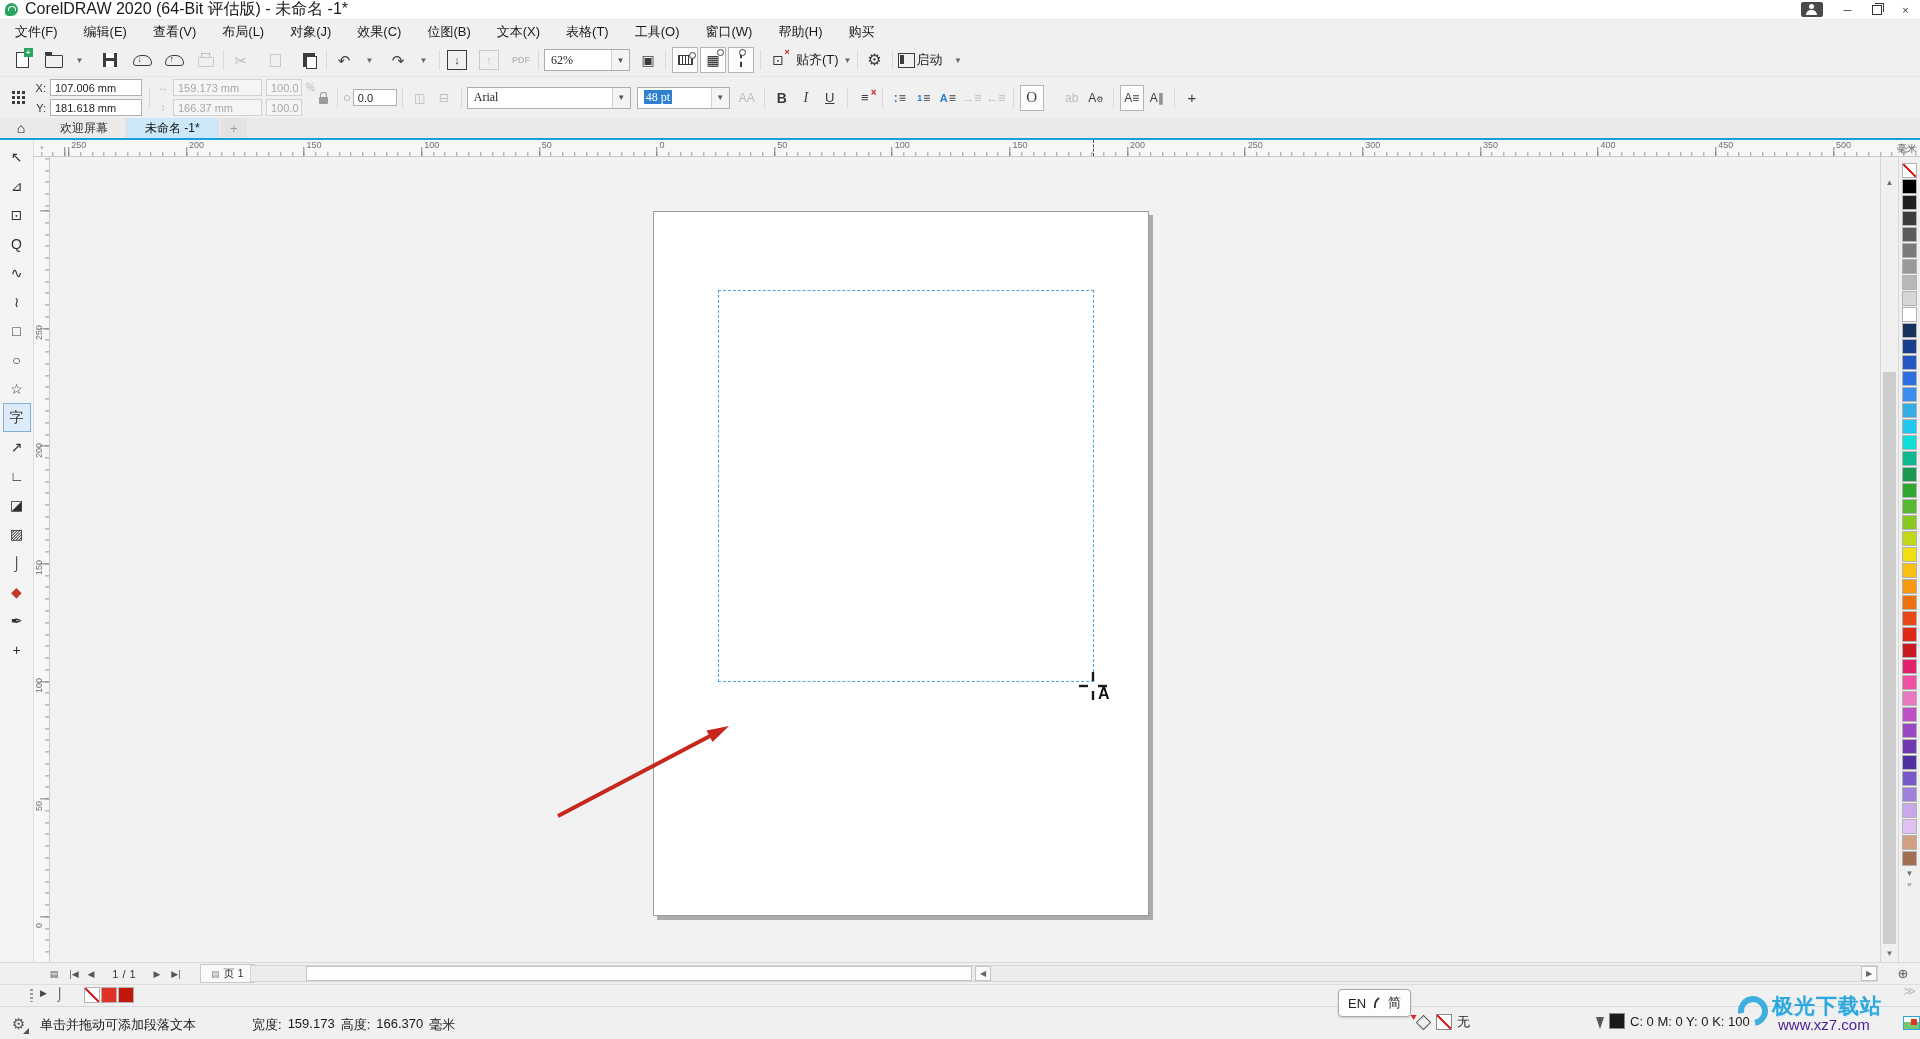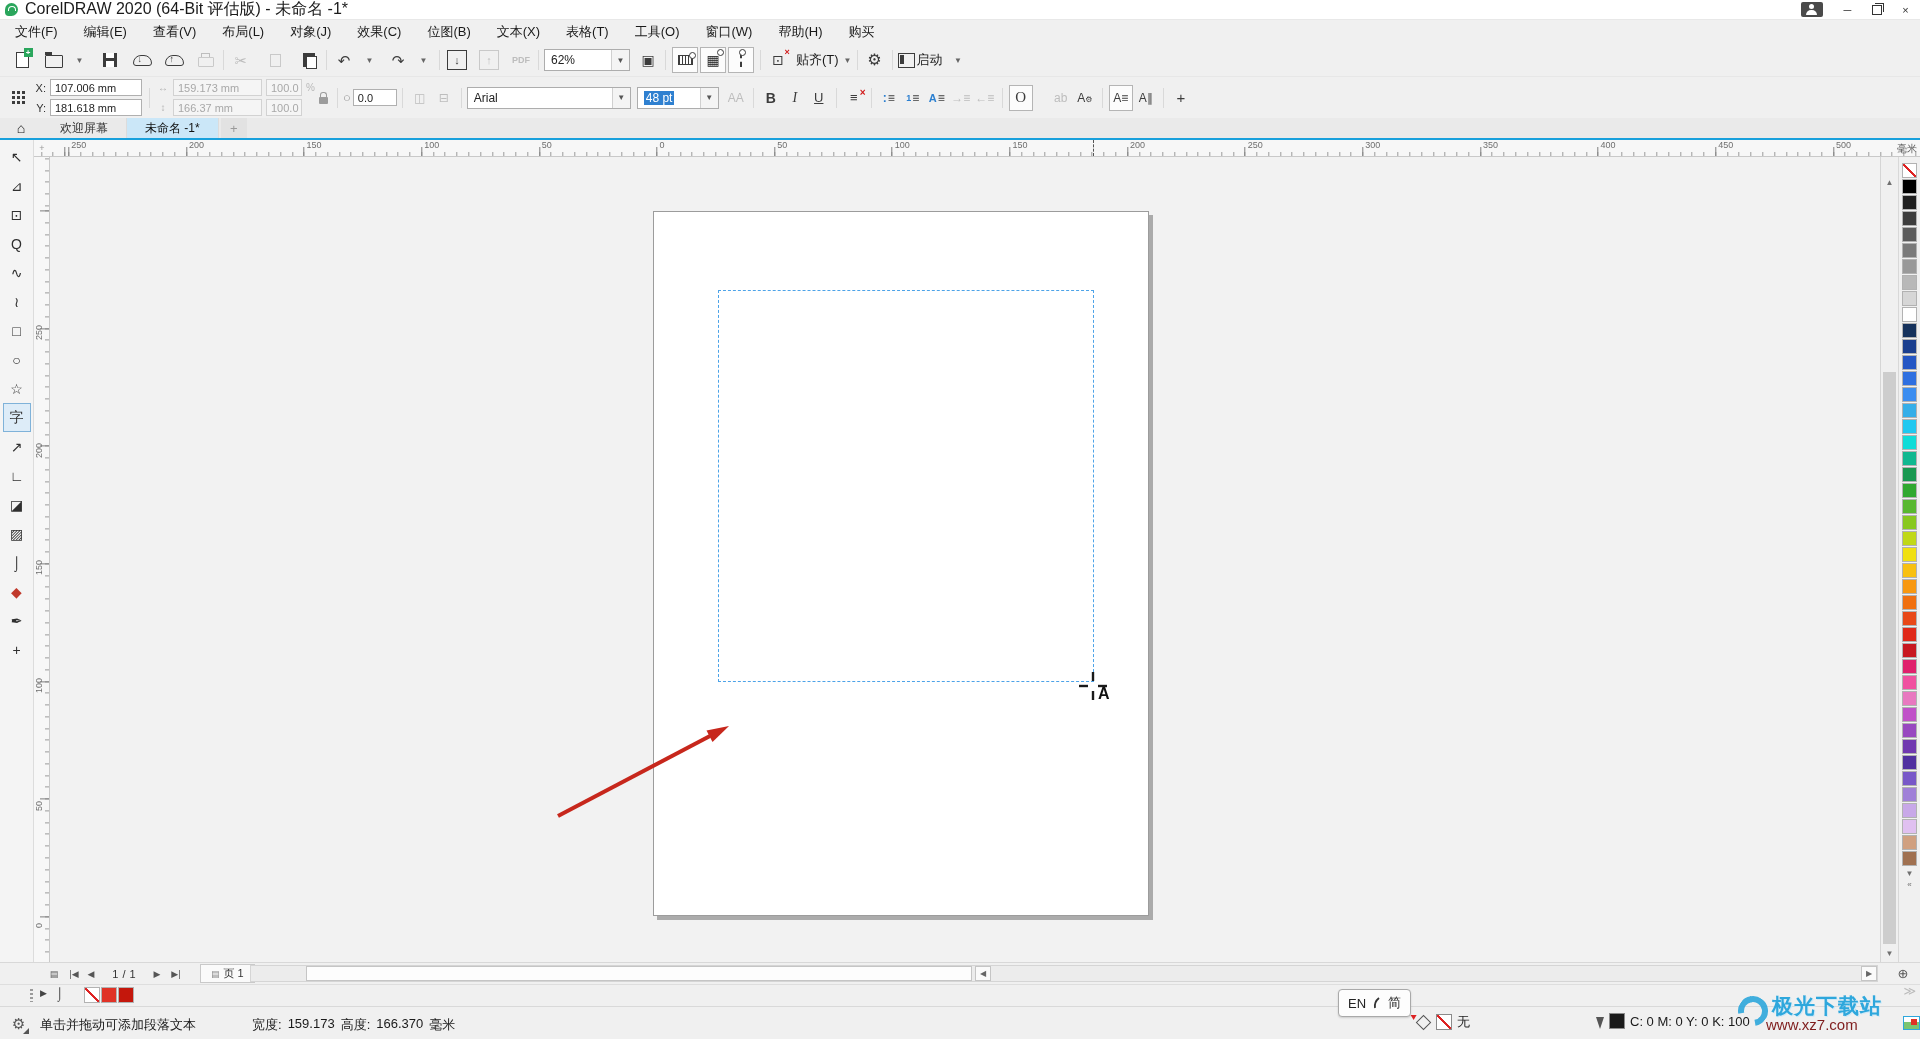--- a/index.html
+++ b/index.html
@@ -39,21 +39,21 @@
   .ic-cloud{width:17px;height:9px;border:1.5px solid #3c3c3c;border-radius:8px 8px 3px 3px;position:relative;}
   .ic-cloud .ar{position:absolute;left:4px;top:-2px;font-size:9px;font-weight:700;color:#3c3c3c;}
   .ic-printer{width:14px;height:8px;border:1.5px solid #bdbdbd;border-radius:1px;position:relative;margin-top:4px;}
   .ic-printer::before{content:"";position:absolute;left:2px;top:-5px;width:7px;height:3px;border:1.5px solid #bdbdbd;border-bottom:none;}
   .ic-copy{width:9px;height:11px;border:1.5px solid #bdbdbd;position:relative;background:#f0f0f0;}
   .ic-copy::before{content:"";position:absolute;left:3px;top:-4px;width:9px;height:11px;border:1.5px solid #bdbdbd;z-index:-1;}
   .ic-paste{width:12px;height:14px;background:#3c3c3c;position:relative;}
   .ic-paste::before{content:"";position:absolute;left:3px;top:3px;width:9px;height:11px;background:#fff;border:1px solid #3c3c3c;}
   .boxed{width:18px;height:18px;border:1.5px solid #3c3c3c;display:flex;align-items:center;justify-content:center;font-size:11px;font-weight:700;}
   .pdf-txt{font-size:9px;font-weight:700;letter-spacing:0;}
-  .combo{height:22px;background:#fff;border:1px solid #adadad;display:flex;align-items:center;box-sizing:border-box;}
+  .combo{height:22px;background:#fff;border:1px solid #adadad;display:flex;align-items:center;box-sizing:border-box;font-family:Liberation Serif, serif;}
   .combo .val{flex:1;padding:0 6px;font-size:12px;white-space:nowrap;overflow:hidden;}
   .combo .cdd{width:17px;height:100%;border-left:1px solid #d0d0d0;background:#f4f4f4;display:flex;align-items:center;justify-content:center;font-size:8px;color:#555;}
   .toggle{width:24px;height:24px;border:1px solid #b5b5b5;background:#fcfcfc;display:flex;align-items:center;justify-content:center;margin:0 1px;}
   .ic-ruler{width:13px;height:8px;border:1.5px solid #3c3c3c;background:repeating-linear-gradient(90deg,#3c3c3c 0 1px,transparent 1px 3px);position:relative;}
   .ic-ruler::after,.ic-grid::after,.ic-guides::after{content:"";position:absolute;right:-4px;top:-4px;width:5px;height:5px;border:1px solid #3c3c3c;border-radius:50%;background:#fff;}
   .ic-grid{position:relative;font-size:14px;line-height:1;}
   .ic-guides{height:14px;border-left:2px dashed #3c3c3c;position:relative;}
   .ic-snap{position:relative;font-size:14px;}
   .ic-snap .x{position:absolute;right:-6px;top:-5px;color:#d11a1a;font-size:9px;font-weight:700;}
   .gear{font-size:16px;line-height:1;position:relative;}
@@ -149,21 +149,21 @@
   .mini-swatch.none{background:#fff linear-gradient(45deg,transparent 43%,#d22 43%,#d22 57%,transparent 57%);}
   .outline-group{position:absolute;left:1596px;top:6px;display:flex;align-items:center;gap:5px;font-size:13px;color:#1a1a1a;}
   .ic-nib{width:0;height:0;border-left:4px solid transparent;border-right:4px solid transparent;border-top:12px solid #555;position:relative;top:2px;}
   
   .ime{position:absolute;left:1338px;top:989px;height:26px;padding:0 9px;background:#fdfdfd;border:1px solid #a9a9a9;border-radius:4px;
        display:flex;align-items:center;gap:6px;font-size:13px;color:#222;box-shadow:0 1px 2px rgba(0,0,0,.15);}
   
   .watermark{position:absolute;left:1738px;top:990px;width:182px;height:49px;pointer-events:none;}
   .wm-swirl{position:absolute;left:0px;top:6px;width:30px;height:30px;border:6px solid #2ea7dc;border-bottom-color:transparent;border-radius:50%;transform:rotate(35deg);box-sizing:border-box;opacity:.9;}
   .wm-site{position:absolute;left:34px;top:2px;font-size:21px;font-weight:700;color:#2ea7dc;letter-spacing:1px;text-shadow:1px 1px 0 #cfe9f7;}
-  .wm-url{position:absolute;left:28px;top:26px;font-size:15px;color:#7f1d1d;}
+  .wm-url{position:absolute;left:40px;top:26px;font-size:15px;color:#4c1d95;}
   .wm-quote{position:absolute;right:4px;top:-6px;color:#bbb;font-size:12px;}
   .wm-icon{position:absolute;right:0px;top:26px;width:17px;height:14px;border:1px solid #2ea7dc;background:linear-gradient(180deg,#fff 40%,#7cc570 40%),#fff;box-sizing:border-box;}
   .wm-icon::after{content:"";position:absolute;right:2px;top:2px;width:6px;height:6px;background:#e03226;}
 </style>
 </head>
 <body>
 
 <div class="app">
 
   <div class="titlebar">
@@ -349,21 +349,21 @@
         <span>◫</span>
       </div>
     <div class="pbtn disabled">
         <span>⊟</span>
       </div>
     <div class="sep"></div>
     <div class="combo" style="width:164px">
       <span class="val">Arial</span>
       <span class="cdd">▼</span>
     </div>
-    <div class="combo" style="width:82px;margin-left:6px">
+    <div class="combo" style="width:93px;margin-left:6px">
       <span class="val"><span class="sel">48 pt</span></span>
       <span class="cdd">▼</span>
     </div>
     <div class="pbtn disabled" style="margin-left:6px">
         <span>AA</span>
       </div>
     <div class="sep"></div>
     <div class="pbtn">
         <span class="fontB">B</span>
       </div>

